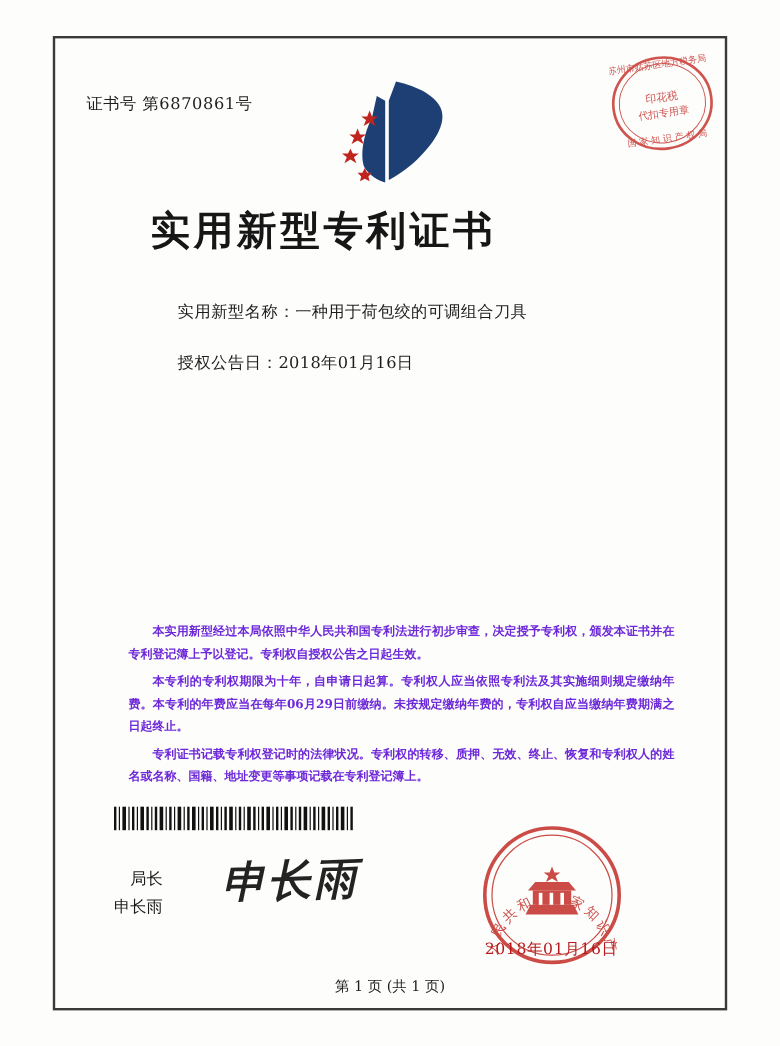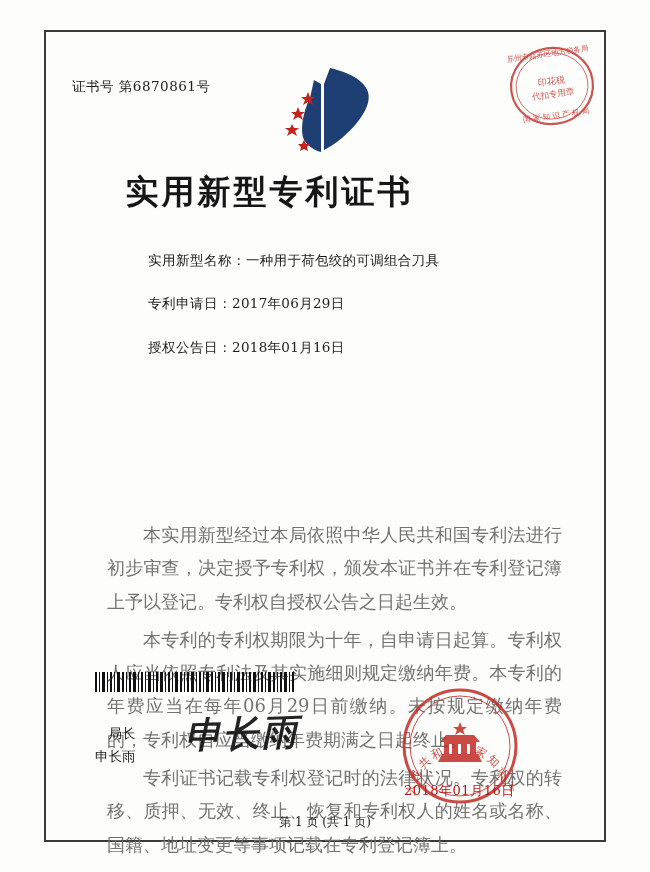--- a/index.html
+++ b/index.html
@@ -89,25 +89,26 @@
   }
   .field-value {
     display: inline;
     letter-spacing: 0.3px;
   }
   .body-text {
     position: absolute;
     left: 107px;
     top: 518px;
     width: 455px;
-    font-size: 18px;
+    font-size: 10px;
     line-height: 1.85;
-    color: #737373;
+    color: #6d28d9;
     text-align: justify;
     font-family: "DejaVu Serif", "Liberation Serif", serif;
+    font-weight: bold;
   }
   .body-text p {
     margin: 0 0 5px 0;
     text-indent: 2em;
   }
   .barcode {
     position: absolute;
     left: 95px;
     top: 672px;
     width: 200px;
@@ -198,23 +199,20 @@
         </g>
       </g>
     </svg>
   </div>
 
   <div class="title">实用新型专利证书</div>
 
   <div class="fields">
     <div class="field-row">
       <span class="field-label">实用新型名称：</span><span class="field-value">一种用于荷包绞的可调组合刀具</span>
-    </div>
-    <div class="field-row">
-      <span class="field-label">专利申请日：</span><span class="field-value">2017年06月29日</span>
     </div>
     <div class="field-row">
       <span class="field-label">授权公告日：</span><span class="field-value">2018年01月16日</span>
     </div>
   </div>
 
   <div class="body-text">
     <p>本实用新型经过本局依照中华人民共和国专利法进行初步审查，决定授予专利权，颁发本证书并在专利登记簿上予以登记。专利权自授权公告之日起生效。</p>
     <p>本专利的专利权期限为十年，自申请日起算。专利权人应当依照专利法及其实施细则规定缴纳年费。本专利的年费应当在每年06月29日前缴纳。未按规定缴纳年费的，专利权自应当缴纳年费期满之日起终止。</p>
     <p>专利证书记载专利权登记时的法律状况。专利权的转移、质押、无效、终止、恢复和专利权人的姓名或名称、国籍、地址变更等事项记载在专利登记簿上。</p>

